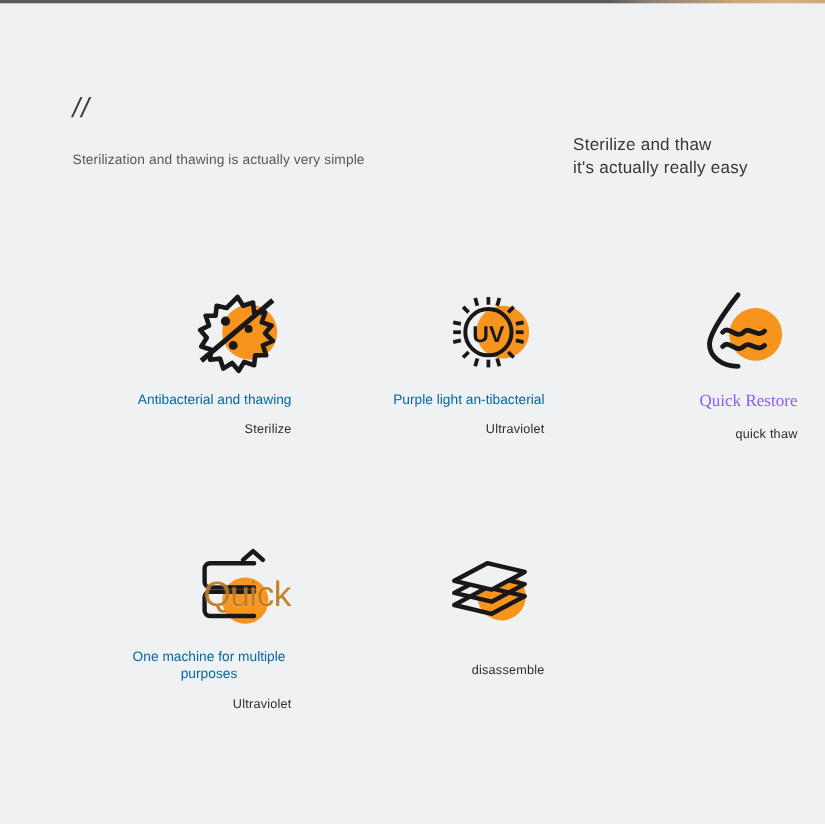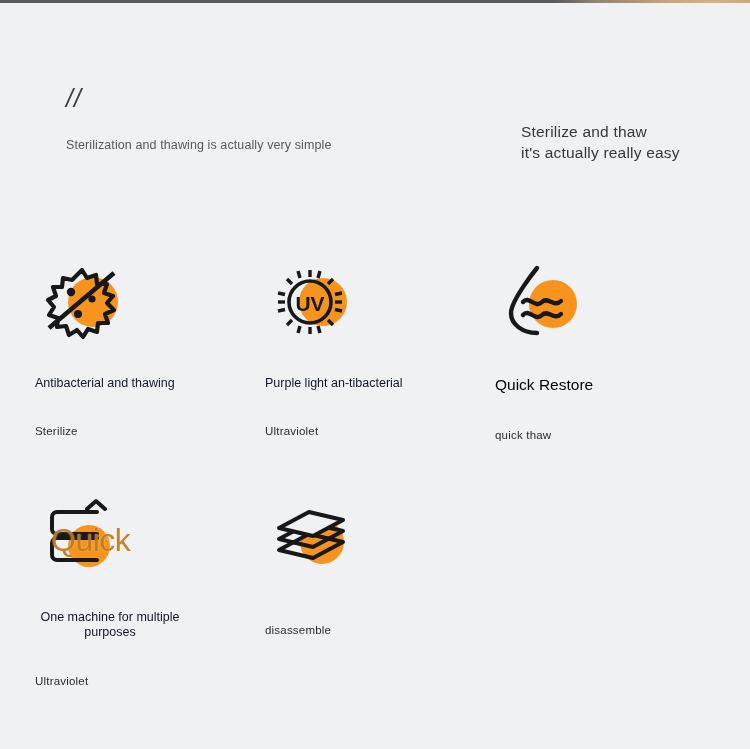--- a/index.html
+++ b/index.html
@@ -77,44 +77,43 @@
     left: 35px;
     width: 690px;
     display: grid;
     grid-template-columns: repeat(3, 1fr);
     grid-template-rows: 172px 172px;
     row-gap: 62px;
   }
   .feature-cell {
     display: flex;
     flex-direction: column;
-    align-items: flex-start;
+    align-items: flex-end;
     position: relative;
-    gap: 20px;
   }
   .icon-wrap {
     position: relative;
     width: 96px;
     height: 80px;
     display: flex;
     align-items: center;
     justify-content: center;
     margin-bottom: 14px;
   }
   .icon-wrap svg { display: block; overflow: visible; }
 
   .feature-label {
     font-size: 12.5px;
-    color: #0f172a;
+    color: #0369a1;
     line-height: 1.22;
     text-align: center;
     max-width: 150px;
     white-space: pre-line;
   }
-  .feature-label.big { font-size: 15.5px; color: #000000; line-height: 1.2; }
+  .feature-label.big { font-size: 15.5px; color: #8b5cf6; line-height: 1.2; font-family: Liberation Serif, serif; }
 
   .feature-sublabel {
     margin-top: 14px;
     font-size: 11.5px;
     color: #2c2c2e;
     letter-spacing: 0.2px;
     text-align: center;
   }
 
   

